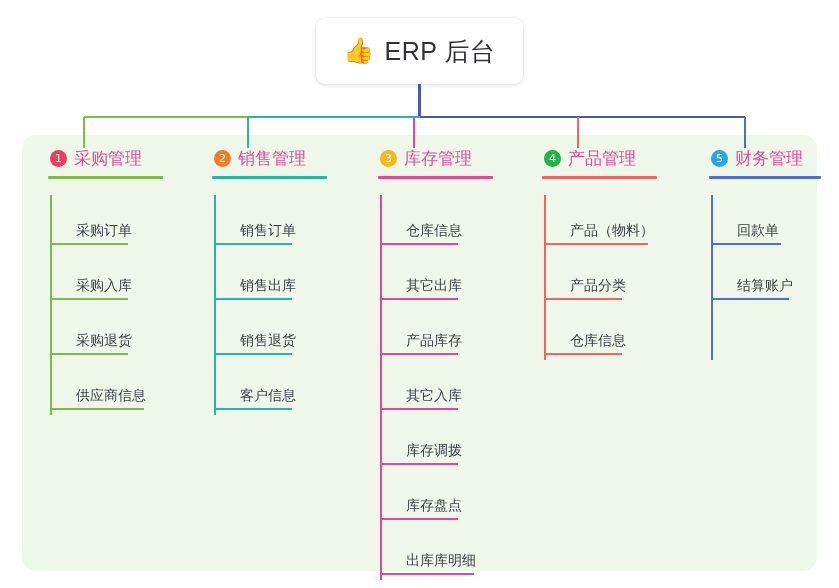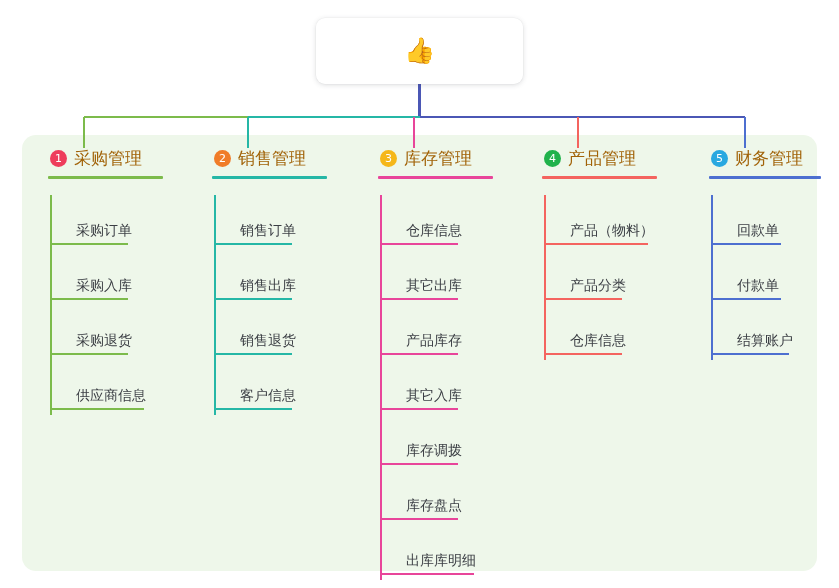--- a/index.html
+++ b/index.html
@@ -50,21 +50,21 @@
     display:flex;align-items:center;gap:7px;
     height:26px;
     padding-left:16px;
   }
   .badge{
     width:17px;height:17px;border-radius:50%;
     color:#fff;font-size:11px;line-height:17px;text-align:center;
     font-family:"DejaVu Sans",sans-serif;
     flex:0 0 auto;
   }
-  .head-text{font-size:17px;color:#a16207;white-space:nowrap;}
+  .head-text{font-size:17px;color:#ec4899;white-space:nowrap;}
   .head-rule{
     margin-top:5px;
     height:3px;border-radius:1px;
   }
 
   
   .items{position:relative;margin-top:16px;}
   .item{
     position:relative;
     height:55px;
@@ -86,20 +86,21 @@
   }
 </style>
 </head>
 <body>
 
 <div id="root">
 
   <div class="title-card">
     <div class="title-inner">
       <span class="thumb-icon">👍</span>
+      <span class="title-text">ERP 后台</span>
     </div>
   </div>
 
   <div class="panel"></div>
 
   <svg id="wires" viewBox="0 0 839 588" xmlns="http://www.w3.org/2000/svg">
       <line x1="419.5" y1="84" x2="419.5" y2="117" stroke="#4b57b5" stroke-width="3" shape-rendering="crispEdges"></line>
       <line x1="84" y1="117" x2="248" y2="117" stroke="#7cbb4b" stroke-width="2.6" shape-rendering="crispEdges"></line>
       <line x1="248" y1="117" x2="414" y2="117" stroke="#25b7a6" stroke-width="2.6" shape-rendering="crispEdges"></line>
       <line x1="414" y1="117" x2="578" y2="117" stroke="#4b57b5" stroke-width="2.6" shape-rendering="crispEdges"></line>
@@ -232,24 +233,20 @@
           <span class="head-text">财务管理</span>
         </div>
         <div class="head-rule" style="background: rgb(77, 111, 208); width: 112px; margin-left: 14px;"></div>
         <div class="items" style="margin-left: 14px; font-family: Liberation Mono, monospace;">
           <div class="spine" style="background: rgb(77, 111, 208); height: 165px;"></div>
           <div class="item">
             <span class="item-label">回款单</span>
             <div class="item-rule" style="background: rgb(77, 111, 208); width: 70px;"></div>
           </div>
           <div class="item">
-            <span class="item-label">付款单</span>
-            <div class="item-rule" style="background: rgb(77, 111, 208); width: 70px;"></div>
-          </div>
-          <div class="item">
             <span class="item-label">结算账户</span>
             <div class="item-rule" style="background: rgb(77, 111, 208); width: 78px;"></div>
           </div>
         </div>
       </div>
     </div>
 
 </div>
 
 </body></html>

